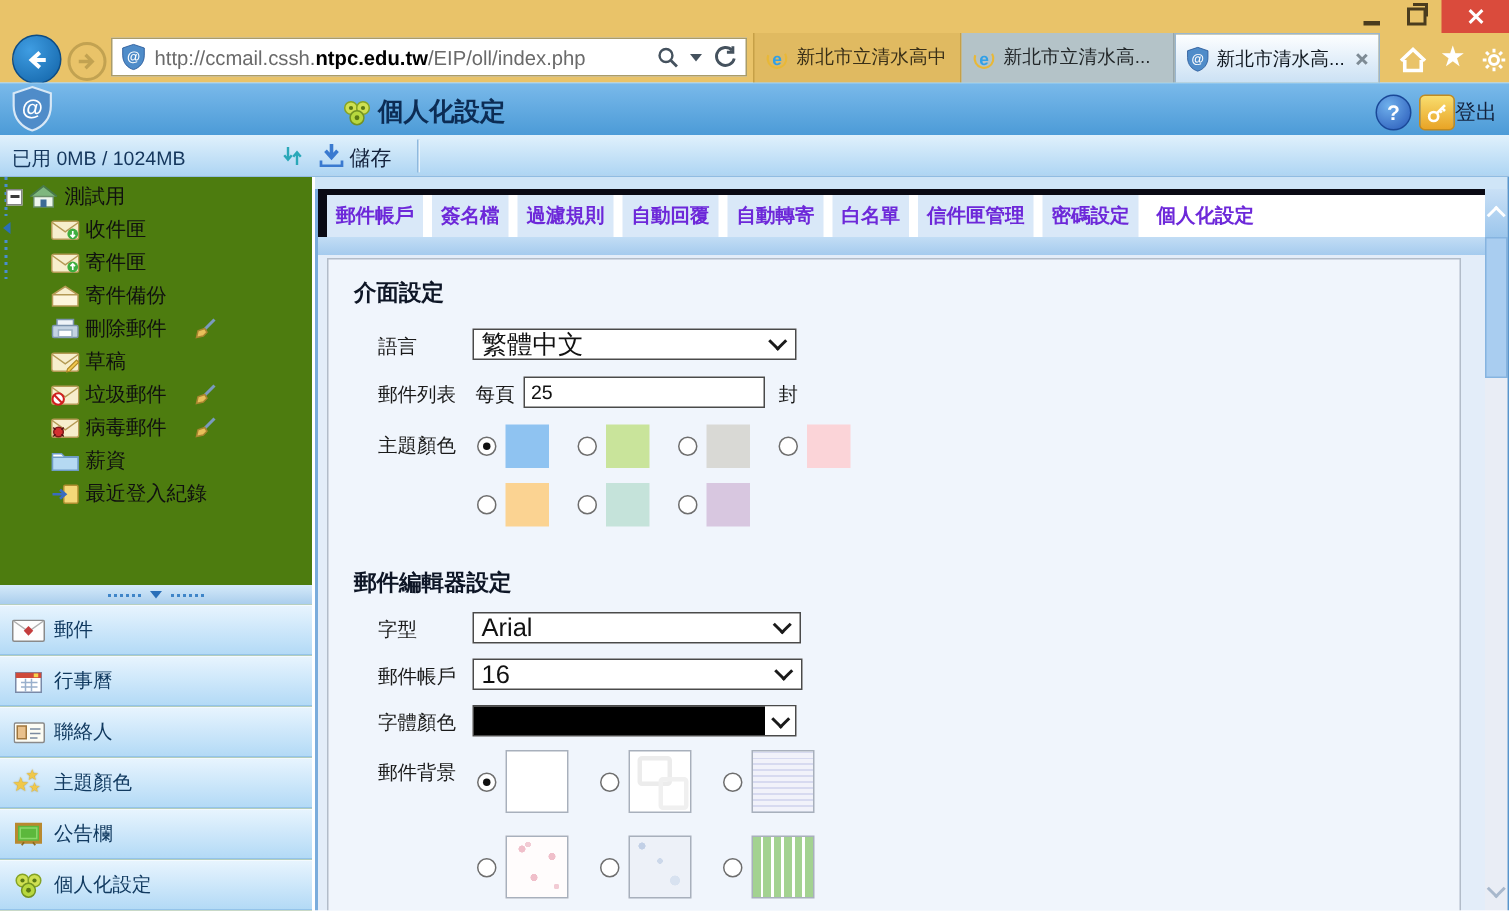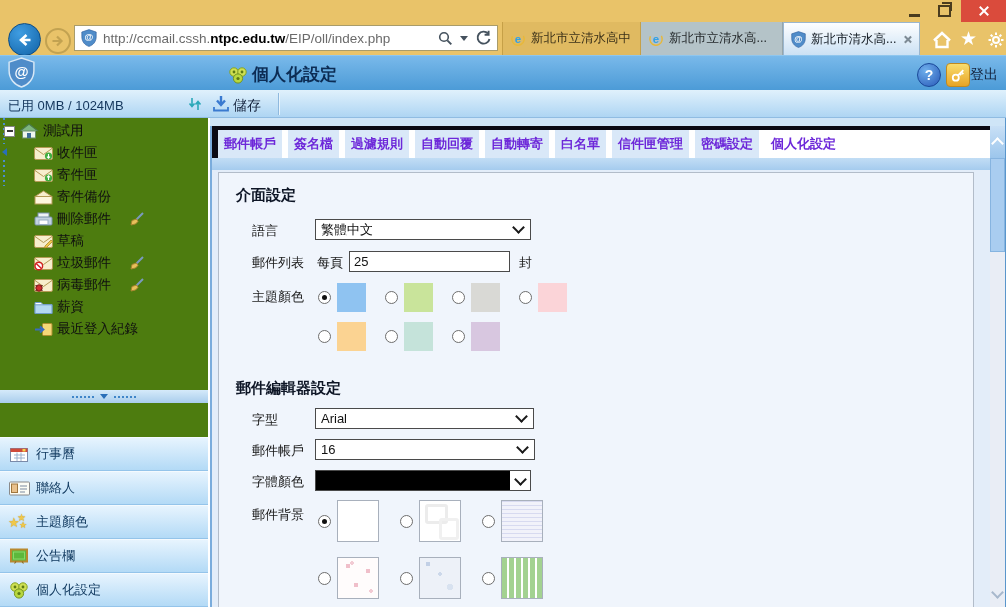--- a/index.html
+++ b/index.html
@@ -77,21 +77,21 @@
   .tabrow .darktop{position:absolute;left:0;top:0;width:778px;height:4px;background:#0a0a14}
   .tabrow .darkleft{position:absolute;left:0;top:0;width:6px;height:32px;background:#0a0a14}
   .mtabs{position:absolute;left:6px;top:4px;display:flex;height:28px}
   .mtab{height:28px;line-height:28px;padding:0 6px;margin-right:6px;background:#d9e8f8;font-weight:bold;font-size:13px;color:#6d28d9;cursor:pointer;white-space:nowrap}
   .mtab[data-active="true"]{background:#fff}
   .bluestrip{left:212px;top:158px;width:778px;height:12px;background:linear-gradient(#c2ddf5,#a5cbee)}
   .contentbg{left:212px;top:170px;width:778px;height:437px;background:#e3edf9}
   .panel{left:218px;top:172px;width:756px;height:435px;background:#f0f5fc;border:1px solid #b2bcc9;border-bottom:none;box-sizing:border-box}
   .sechead{font-size:15px;font-weight:bold;color:#0e1626}
   .flabel{font-size:13px;color:#1a1a1a}
-  .sel{display:flex;align-items:center;background:#fff;border:1px solid #4a4a4a;box-sizing:border-box;font-size:13px;color:#111;cursor:pointer}
+  .sel{display:flex;align-items:center;background:#fff;border:1px solid #4a4a4a;box-sizing:border-box;font-size:17px;color:#111;cursor:pointer}
   .sel .selval{padding-left:5px}
   .schev{width:7px;height:7px;border-right:2px solid #1a1a1a;border-bottom:2px solid #1a1a1a;transform:rotate(45deg);margin:-4px 7px 0 auto;flex:none}
   .sel .fill{align-self:stretch;flex:1}
   .sel .chevbox{align-self:stretch;width:20px;background:#fff;display:flex;align-items:center;justify-content:center;flex:none}
   .sel .chevbox .schev{margin:-2px 0 0 0}
   .inp{border:1px solid #4a4a4a;box-sizing:border-box;font-size:13px;padding:0 4px;display:flex;align-items:center;background:#fff}
   .radio{width:13px;height:13px;border:1px solid #6e6e6e;border-radius:50%;background:#fff;box-sizing:border-box;flex:none;cursor:pointer}
   .radio[data-checked="true"]::after{content:'';display:block;width:5px;height:5px;margin:3px;border-radius:50%;background:#101010}
   .swrow{display:flex;align-items:center}
   .pair{display:flex;align-items:center;gap:6px}
@@ -351,20 +351,30 @@
       <div class="sarrow"></div>
       <div class="sdots"></div>
     </div>
 
     <div class="abs collapsebar">
       <div class="hdots"></div>
       <div class="harrow"></div>
       <div class="hdots"></div>
     </div>
 
+    <div class="navitem" style="top:285px">
+      <span class="navicon">
+        <svg width="22" height="15" viewBox="0 0 22 15">
+            <rect x="0.5" y="0.5" width="21" height="14" rx="1" fill="#fdfdfd" stroke="#8a8a8a"></rect>
+            <path d="M1 1 L11 8 L21 1" fill="none" stroke="#b0b0b0"></path>
+            <rect x="8.8" y="5.3" width="4.5" height="4.5" transform="rotate(45 11 7.5)" fill="#c43c3c"></rect>
+          </svg>
+      </span>
+      <span class="navlabel">郵件</span>
+    </div>
     <div class="navitem" style="top:319px">
       <span class="navicon">
         <svg width="20" height="16" viewBox="0 0 20 16">
             <rect x="1.5" y="2.5" width="17" height="13" fill="#fff" stroke="#7a8aa8"></rect>
             <rect x="1.5" y="2.5" width="17" height="3.5" fill="#cf4a3a"></rect>
             <path d="M5 9 H16 M5 12 H16 M8 6.5 V15 M12 6.5 V15" stroke="#9ab0cc" stroke-width="1" fill="none"></path>
             <rect x="13.5" y="3" width="3" height="2.5" fill="#f4d44e"></rect>
           </svg>
       </span>
       <span class="navlabel">行事曆</span>

